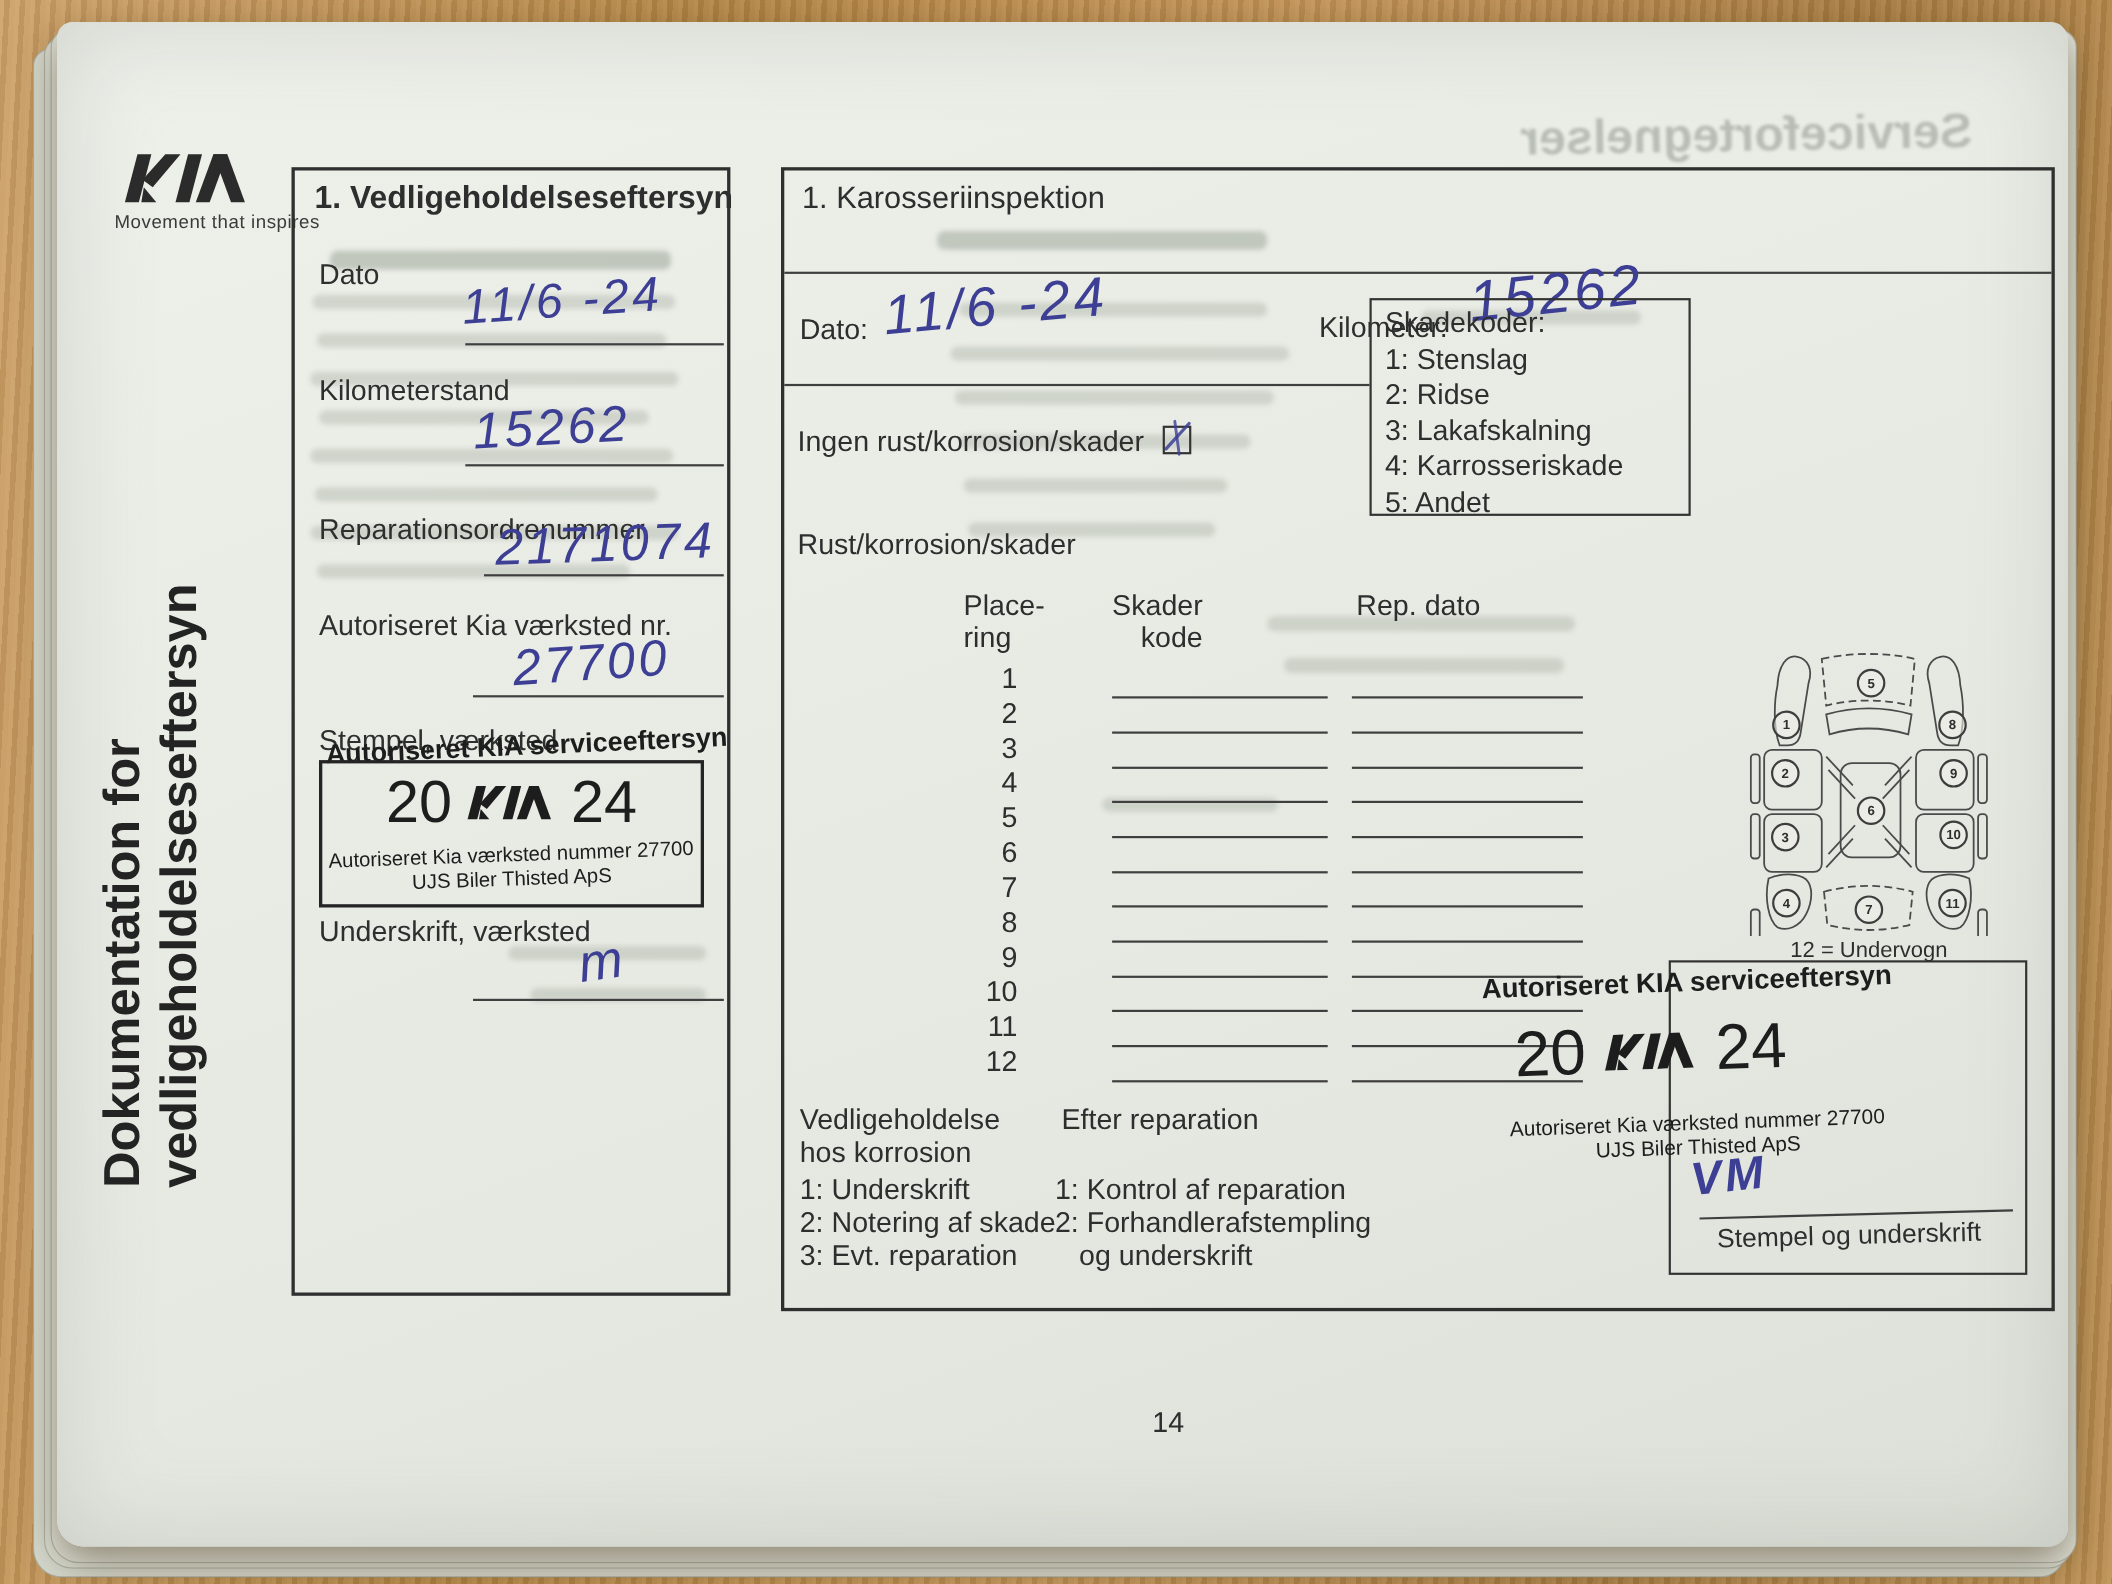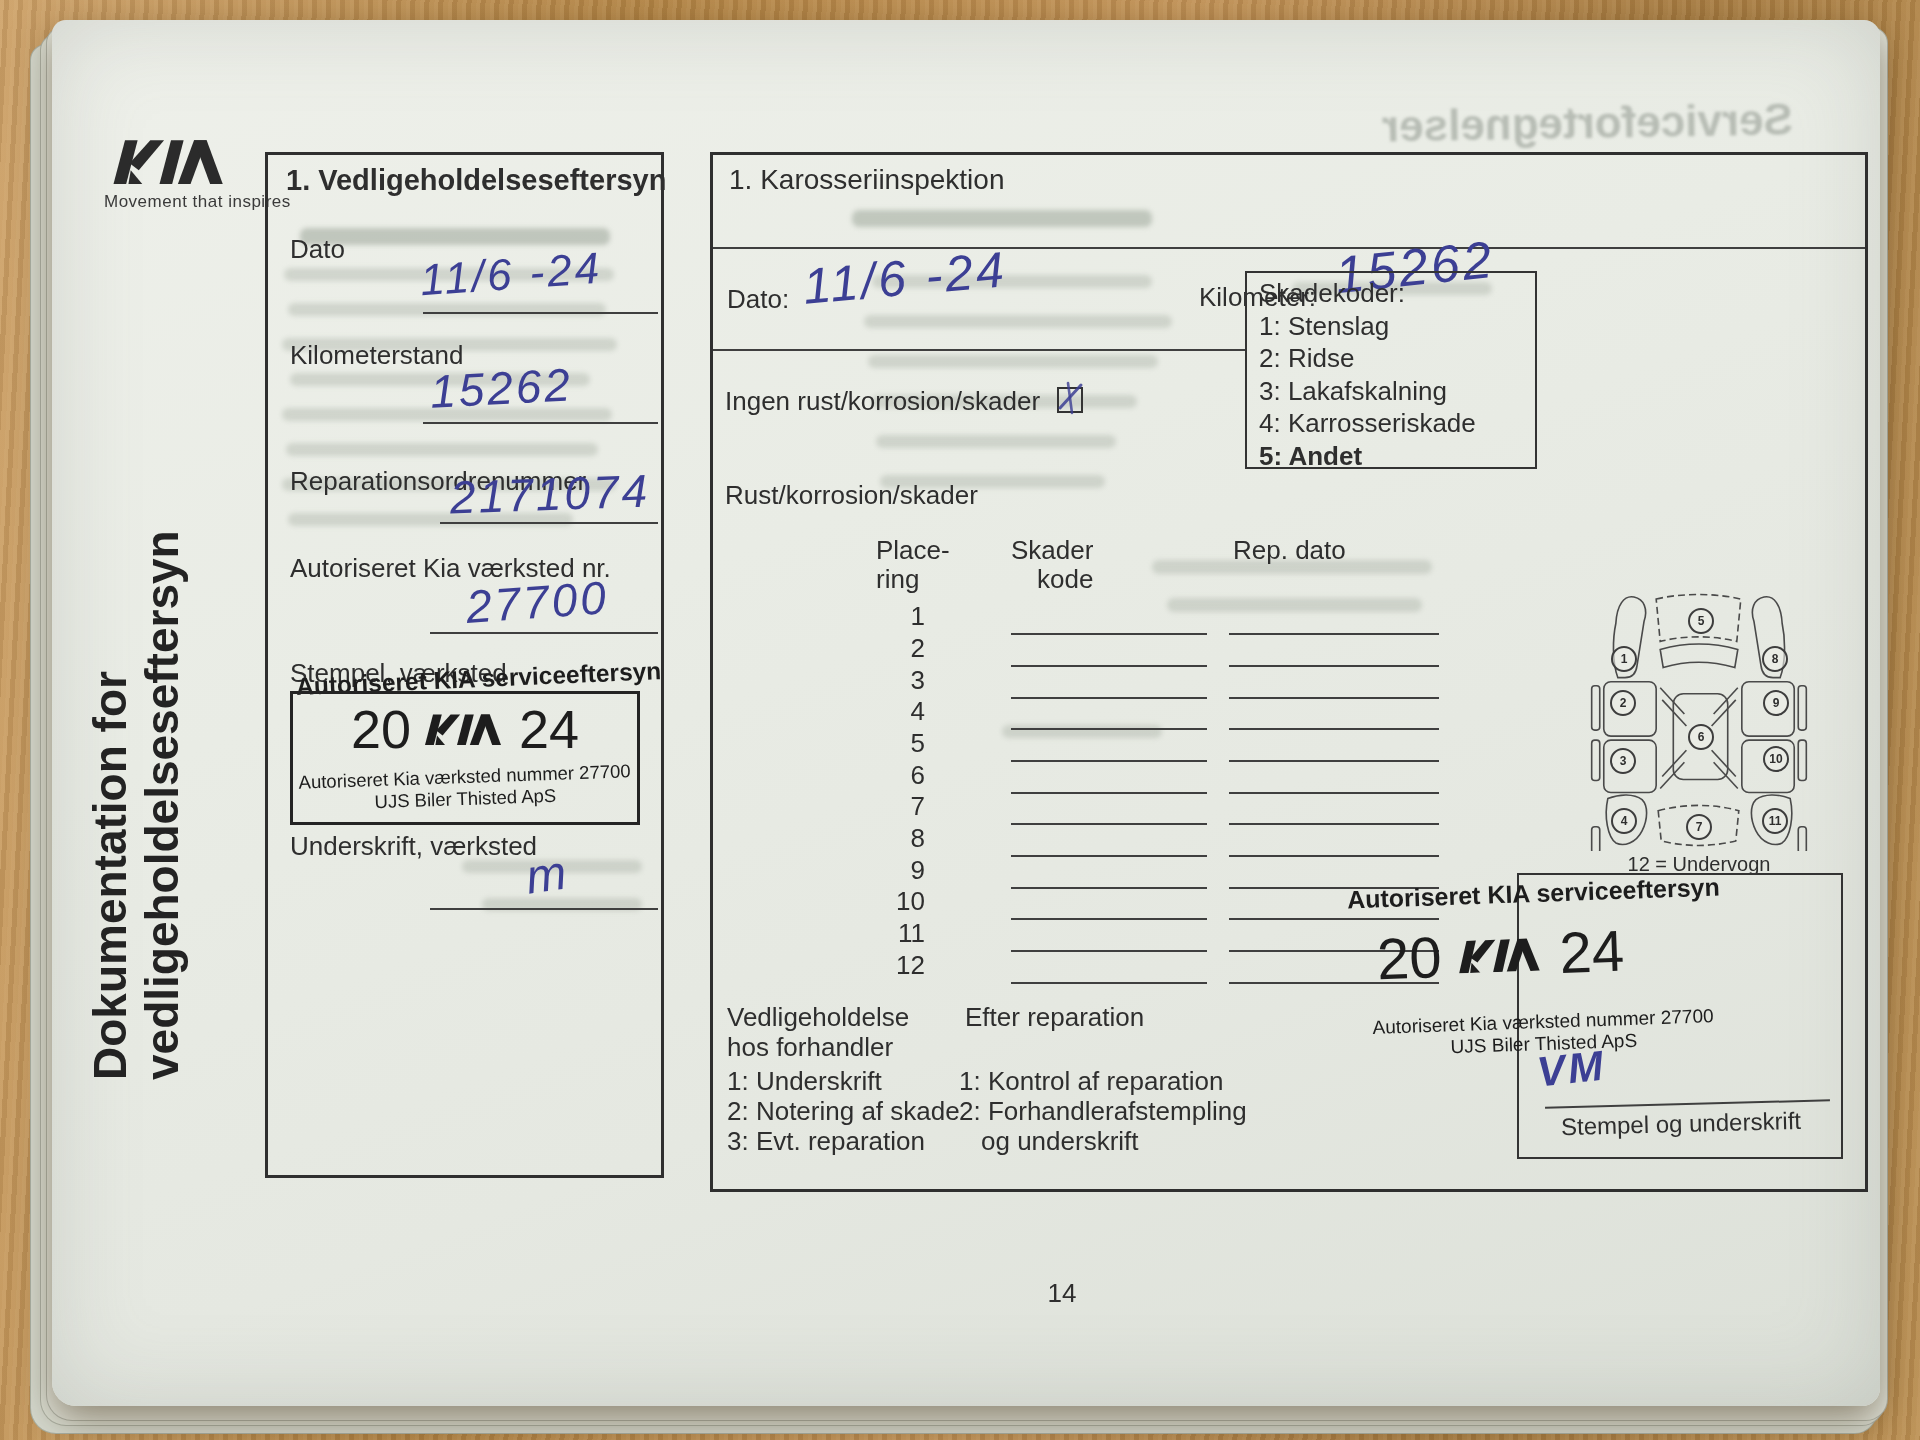--- a/index.html
+++ b/index.html
@@ -131,21 +131,21 @@
     <div class="a lbl" style="left:486px;top:128px;">Kilometer:</div>
     <div class="a hand" style="left:622px;top:82px;font-size:52px;transform:rotate(-6deg);">15262</div>
     <div class="uline" style="left:0;top:194px;width:532px;"></div>
 
     <div class="a" style="left:532px;top:116px;width:288px;height:194px;border:2.5px solid #333;">
       <div class="lbl" style="margin:6px 0 0 12px;">Skadekoder:</div>
       <div class="lbl" style="margin:4px 0 0 12px;">1: Stenslag</div>
       <div class="lbl" style="margin:4px 0 0 12px;">2: Ridse</div>
       <div class="lbl" style="margin:4px 0 0 12px;">3: Lakafskalning</div>
       <div class="lbl" style="margin:4px 0 0 12px;">4: Karrosseriskade</div>
-      <div class="lbl" style="margin:4px 0 0 12px;font-weight:bold;">5: Andet</div>
+      <div class="lbl" style="margin:4px 0 0 12px;">5: Andet</div>
     </div>
 
     <div class="a lbl" style="left:12px;top:232px;">
       <span>Ingen rust/korrosion/skader</span>
       <span style="display:inline-block;width:22px;height:22px;border:2.5px solid #333;vertical-align:-3px;margin-left:10px;position:relative;">
         <svg width="38" height="46" viewBox="0 0 38 46" style="position:absolute;left:-6px;top:-13px;overflow:visible;">
           <path d="M7,32 L28,9" stroke="#3c3f94" stroke-width="3" stroke-linecap="round" fill="none" opacity=".85"></path>
           <path d="M15,7 L19,37" stroke="#3c3f94" stroke-width="2.6" stroke-linecap="round" fill="none" opacity=".8"></path>
         </svg>
       </span>
@@ -264,21 +264,21 @@
     </div>
     <div class="a" style="left:608px;top:856px;width:445px;text-align:center;transform:rotate(-2deg);">
       <div class="stampink" style="font-size:19px;">Autoriseret Kia værksted nummer 27700</div>
       <div class="stampink" style="font-size:19px;">UJS Biler Thisted ApS</div>
     </div>
     <div class="a hand" style="left:824px;top:890px;font-size:42px;font-weight:bold;transform:rotate(-6deg);">VM</div>
     <div class="uline" style="left:832px;top:948px;width:285px;transform:rotate(-1.5deg);"></div>
     <div class="a lbl" style="left:848px;top:956px;font-size:24px;transform:rotate(-1.5deg);">Stempel og underskrift</div>
 
     <div class="a lbl" style="left:14px;top:848px;">Vedligeholdelse</div>
-    <div class="a lbl" style="left:14px;top:878px;">hos forhandler</div>
+    <div class="a lbl" style="left:14px;top:878px;">hos korrosion</div>
     <div class="a lbl" style="left:14px;top:912px;">1: Underskrift</div>
     <div class="a lbl" style="left:14px;top:942px;">2: Notering af skade</div>
     <div class="a lbl" style="left:14px;top:972px;">3: Evt. reparation</div>
 
     <div class="a lbl" style="left:252px;top:848px;">Efter reparation</div>
     <div class="a lbl" style="left:246px;top:912px;">1: Kontrol af reparation</div>
     <div class="a lbl" style="left:246px;top:942px;">2: Forhandlerafstempling</div>
     <div class="a lbl" style="left:268px;top:972px;">og underskrift</div>
   </div>
 

